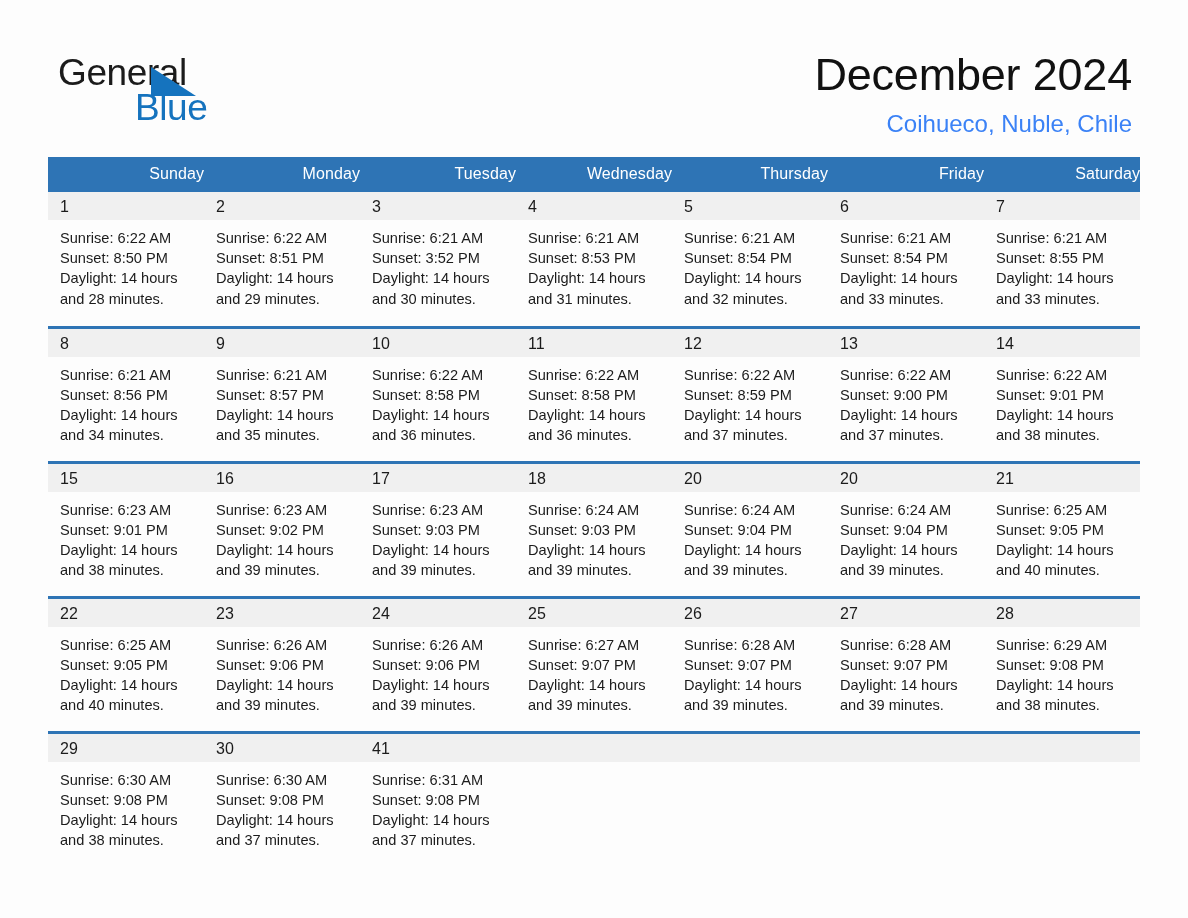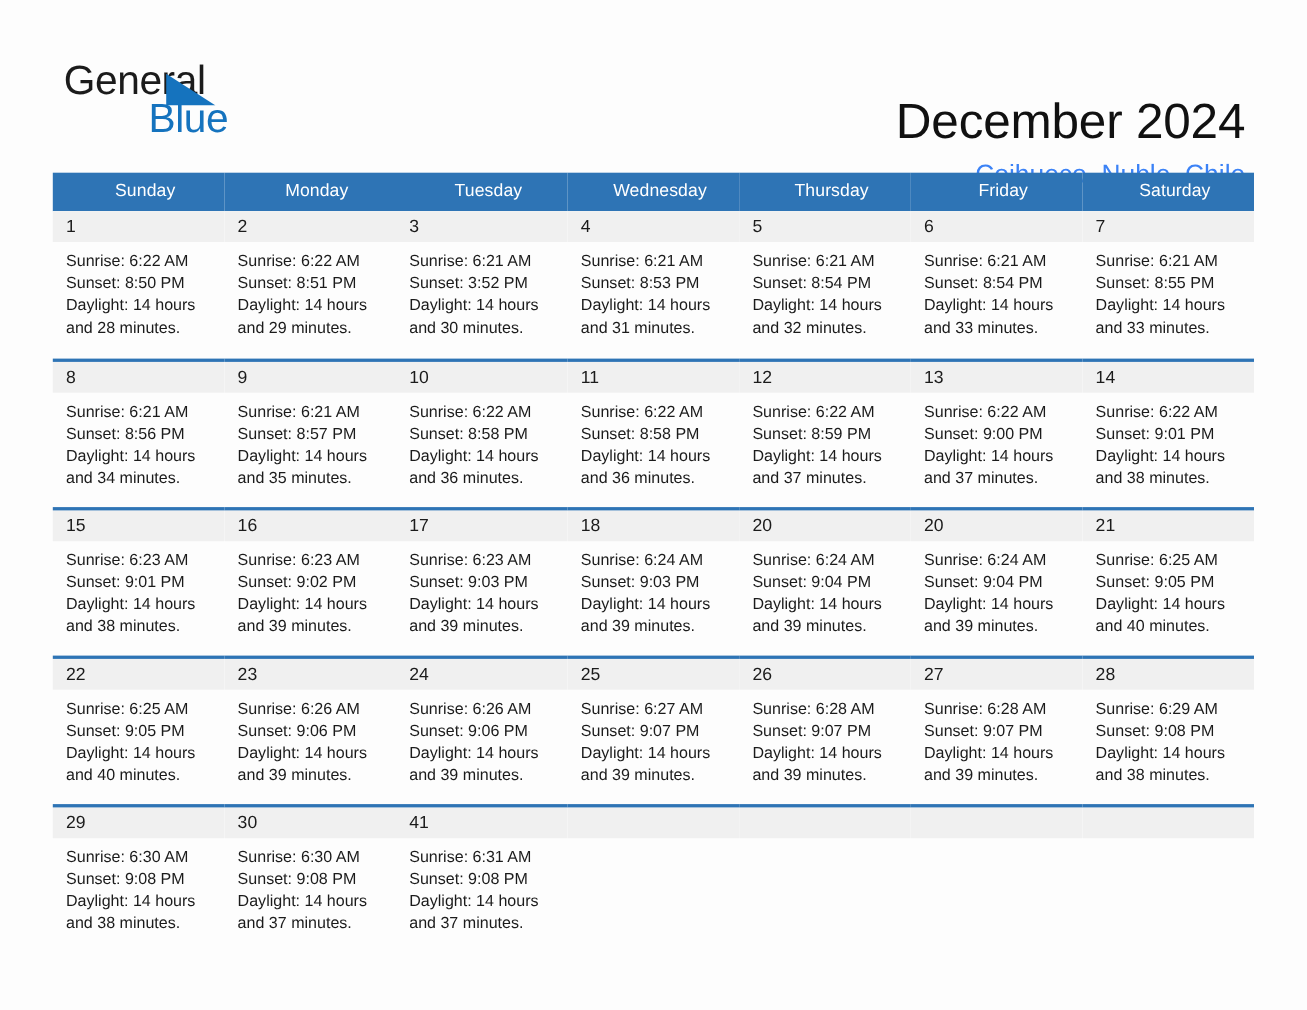--- a/index.html
+++ b/index.html
@@ -49,21 +49,20 @@
     line-height: 42px;
     color: #1573be;
     letter-spacing: -0.4px;
     font-family: "Liberation Sans", sans-serif;
   }
   .title-wrap {
     position: absolute;
     right: 56px; top: 48px;
     text-align: right;
     width: 700px;
-    margin-top: 35px;
   }
   .cal-title {
     font-size: 45px;
     line-height: 53px;
     color: #111111;
     font-weight: normal;
     letter-spacing: -0.2px;
     margin: 0;
   }
   .cal-subtitle {
@@ -82,21 +81,21 @@
     border-collapse: collapse;
     table-layout: fixed;
   }
   .calendar col { width: 156px; }
 
   thead th {
     background: #2e74b5;
     color: #ffffff;
     font-size: 16px;
     font-weight: normal;
-    text-align: center;
+    text-align: right;
     padding: 8px 0 9px 12px;
     height: 35px;
     vertical-align: middle;
     letter-spacing: 0.1px;
   }
 
   tbody tr { height: 135px; }
   tbody td {
     vertical-align: top;
     padding: 0;

